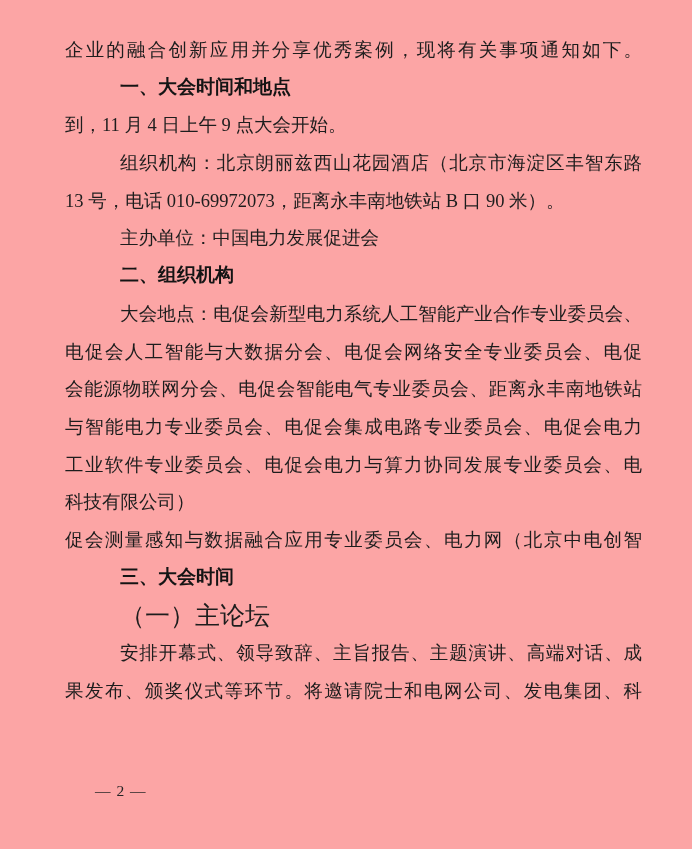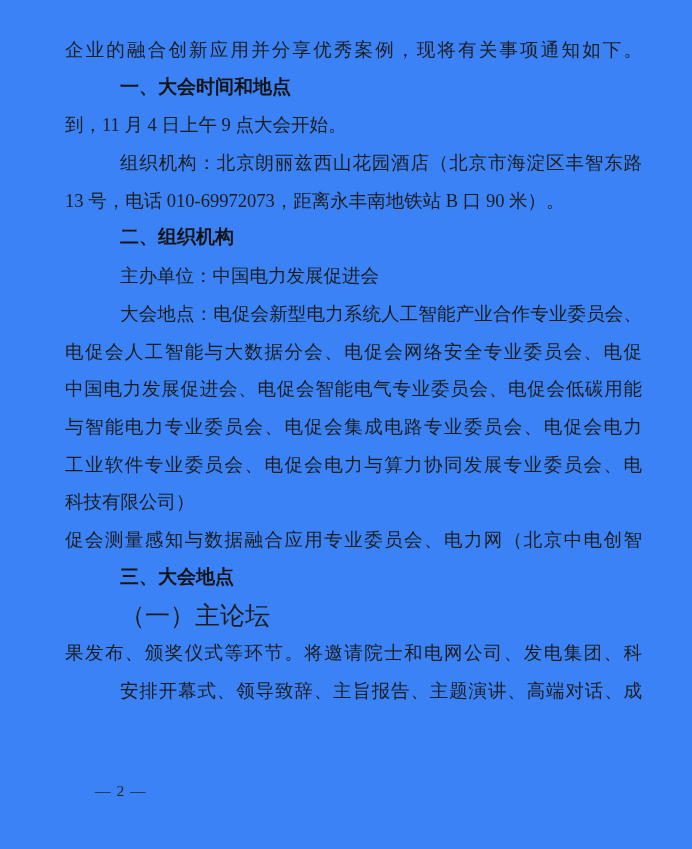--- a/index.html
+++ b/index.html
@@ -5,21 +5,21 @@
   html, body {
     margin: 0;
     padding: 0;
     background: #f2f2f2;
   }
   .page {
     position: relative;
     width: 692px;
     height: 849px;
     margin: 0 auto;
-    background: #3b82f6;
+    background: #fca5a5;
     font-family: "Liberation Serif", "DejaVu Serif", serif;
     color: #1d1d1d;
     overflow: hidden;
   }
   .doc-body {
     position: absolute;
     left: 65px;
     right: 50px;
     top: 32px;
   }
@@ -59,28 +59,28 @@
 </head>
 <body>
 
 <div class="page">
   <div class="doc-body" id="doc-body">
       <div class="line body fill">企业的融合创新应用并分享优秀案例，现将有关事项通知如下。</div>
       <div class="line heading indent">一、大会时间和地点</div>
       <div class="line body">到，11 月 4 日上午 9 点大会开始。</div>
       <div class="line body indent fill">组织机构：北京朗丽兹西山花园酒店（北京市海淀区丰智东路</div>
       <div class="line body">13 号，电话 010-69972073，距离永丰南地铁站 B 口 90 米）。</div>
+      <div class="line body indent">主办单位：中国电力发展促进会</div>
       <div class="line heading indent">二、组织机构</div>
-      <div class="line body indent">主办单位：中国电力发展促进会</div>
       <div class="line body indent fill">大会地点：电促会新型电力系统人工智能产业合作专业委员会、</div>
       <div class="line body fill">电促会人工智能与大数据分会、电促会网络安全专业委员会、电促</div>
-      <div class="line body fill">中国电力发展促进会、电促会智能电气专业委员会、电促会低碳用能</div>
+      <div class="line body fill">会能源物联网分会、电促会智能电气专业委员会、距离永丰南地铁站</div>
       <div class="line body fill">与智能电力专业委员会、电促会集成电路专业委员会、电促会电力</div>
       <div class="line body fill">工业软件专业委员会、电促会电力与算力协同发展专业委员会、电</div>
       <div class="line body">科技有限公司）</div>
       <div class="line body fill">促会测量感知与数据融合应用专业委员会、电力网（北京中电创智</div>
-      <div class="line heading indent">三、大会地点</div>
+      <div class="line heading indent">三、大会时间</div>
       <div class="line subheading indent">（一）主论坛</div>
+      <div class="line body indent fill">安排开幕式、领导致辞、主旨报告、主题演讲、高端对话、成</div>
       <div class="line body fill">果发布、颁奖仪式等环节。将邀请院士和电网公司、发电集团、科</div>
-      <div class="line body indent fill">安排开幕式、领导致辞、主旨报告、主题演讲、高端对话、成</div>
     </div>
   <div class="footer">— 2 —</div>
 </div>
 
 </body></html>

